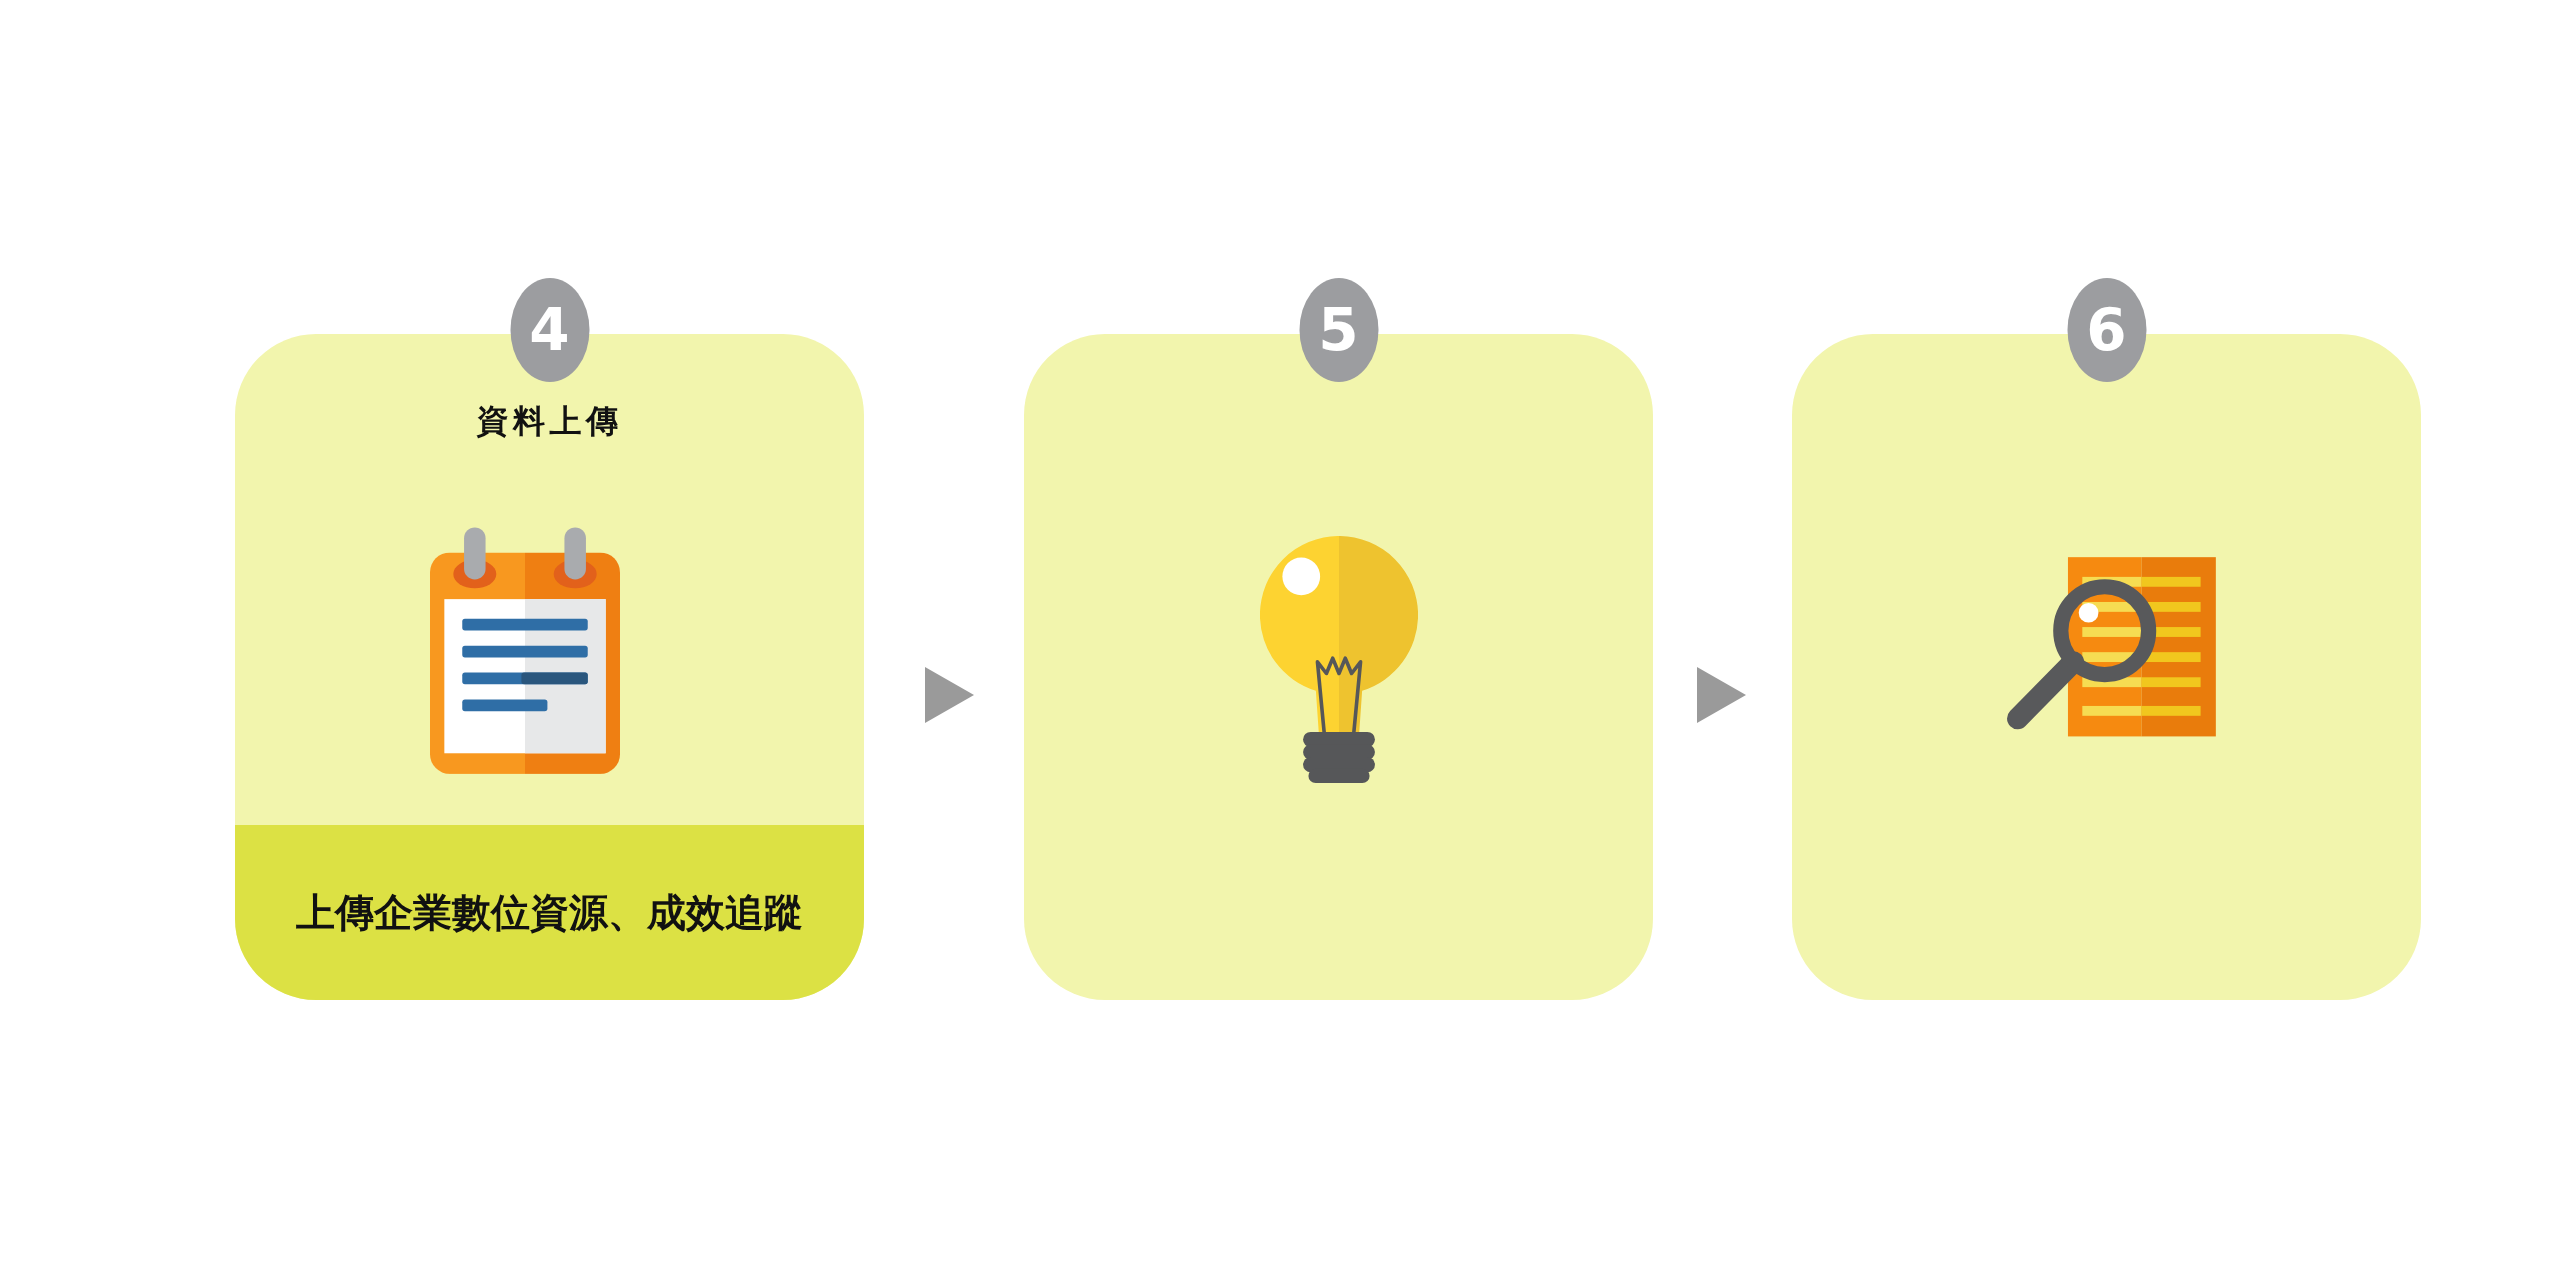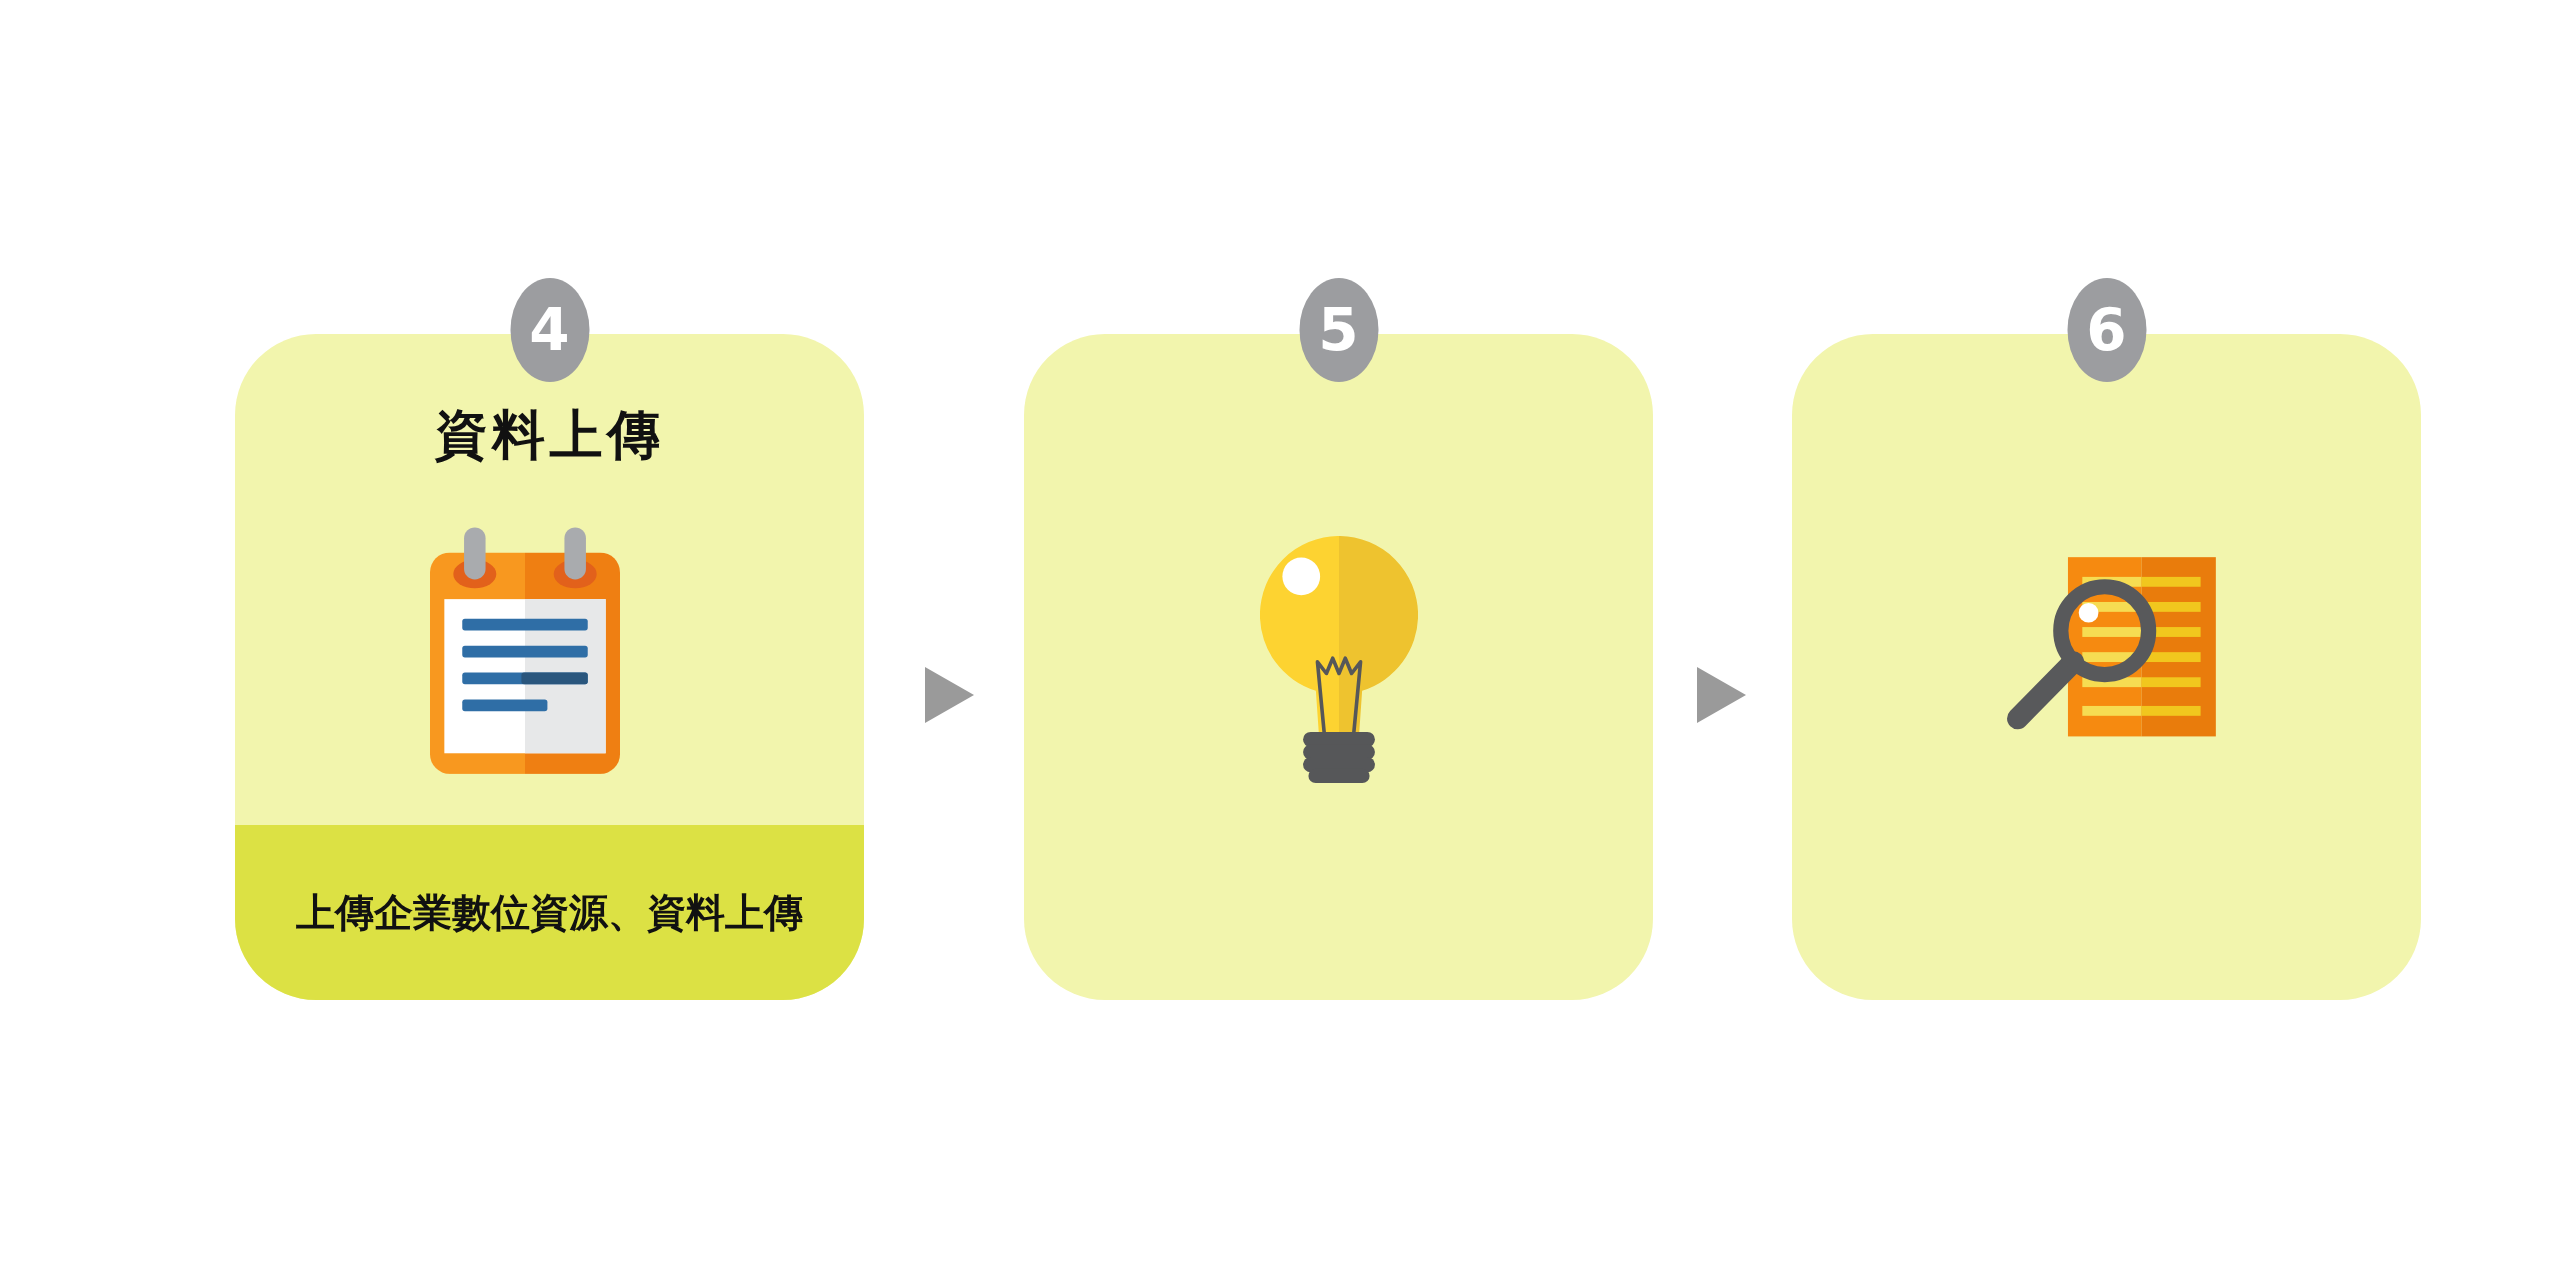--- a/index.html
+++ b/index.html
@@ -16,21 +16,21 @@
   .card-3{left:1792px;}
   .badge{
     position:absolute;top:-56px;left:50%;transform:translateX(-50%);
     width:79px;height:104px;border-radius:50%;
     background:var(--badge-gray,#9c9da0);color:#ffffff;
     font-size:58px;font-weight:bold;
     display:flex;align-items:center;justify-content:center;
   }
   .card-title{
     position:absolute;top:66px;left:0;width:100%;
-    text-align:center;font-size:53px;font-weight:bold;letter-spacing:4.5px;
+    text-align:center;font-size:32px;font-weight:bold;letter-spacing:4.5px;
     color:var(--title-text,#111111);white-space:nowrap;
   }
   .icon-wrap{position:absolute;left:0;width:100%;display:flex;justify-content:center;}
   .icon-notepad{top:193px;transform:translateX(-25px);}
   .icon-bulb{top:193px;}
   .icon-mag{top:216px;}
   .band{
     position:absolute;left:0;bottom:0;width:100%;height:175px;
     background:var(--card-band,#dce144);
     border-radius:0 0 81px 81px;
@@ -76,21 +76,21 @@
           <rect x="36" y="132" width="140" height="13" rx="3" fill="#2f6ea6"></rect>
           <rect x="36" y="162" width="140" height="13" rx="3" fill="#2f6ea6"></rect>
           <rect x="102" y="162" width="74" height="13" rx="3" fill="#2a567d"></rect>
           <rect x="36" y="192" width="95" height="13" rx="3" fill="#2f6ea6"></rect>
         </g>
         <rect x="38" y="0" width="24" height="58" rx="12" fill="#a9abae"></rect>
         <rect x="150" y="0" width="24" height="58" rx="12" fill="#a9abae"></rect>
       </svg>
     </div>
     <div class="band">
-      <div class="desc-line">上傳企業數位資源、資料上傳</div>
+      <div class="desc-line">上傳企業數位資源、成效追蹤</div>
     </div>
   </div>
 
   <div class="arrow arrow-1"></div>
 
   <div class="card card-2">
     <div class="badge">
       <span>5</span>
     </div>
     <div class="icon-wrap icon-bulb">

